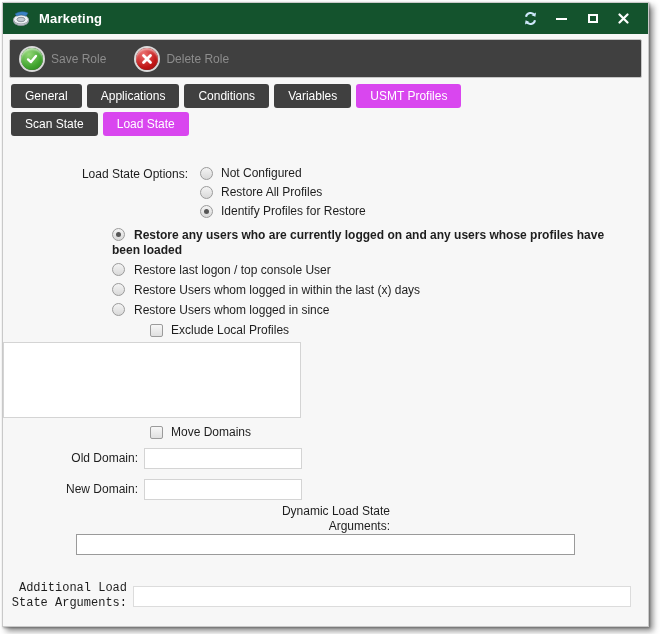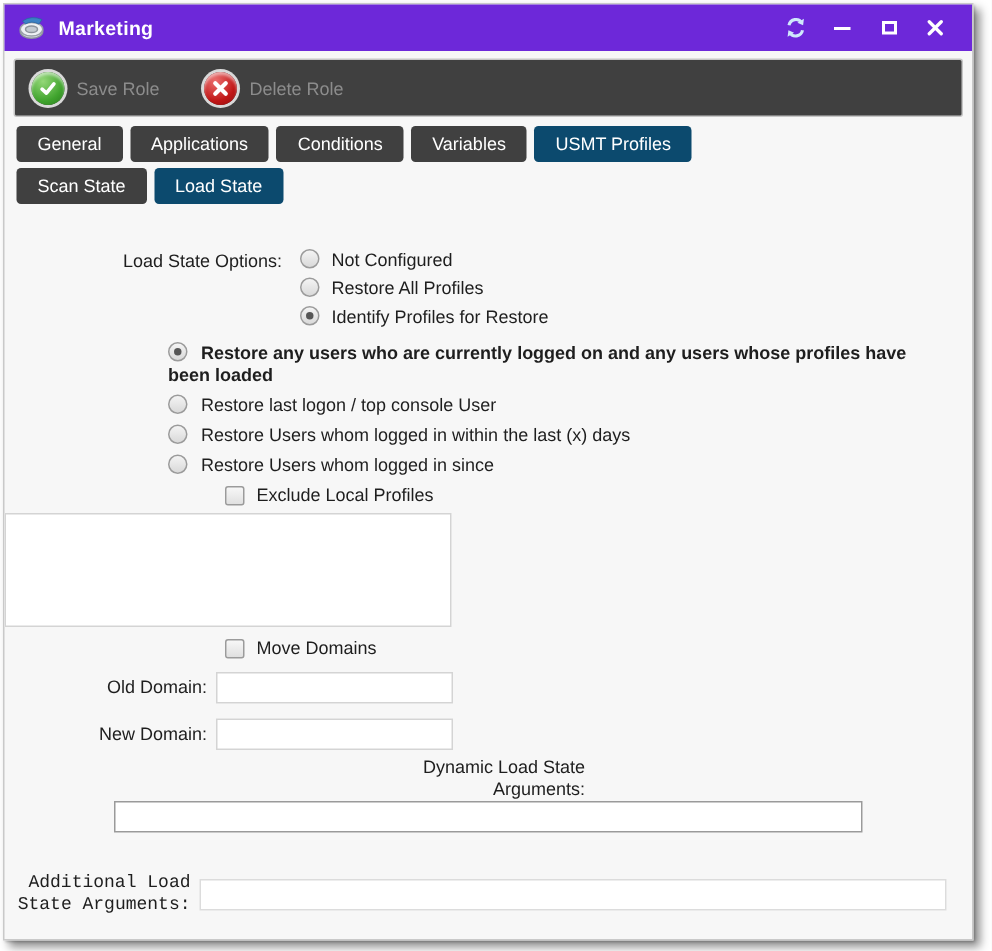--- a/index.html
+++ b/index.html
@@ -6,21 +6,21 @@
   body{
     width:661px;height:634px;overflow:hidden;background:#ffffff;
     font-family:"Liberation Sans", sans-serif;position:relative;
   }
   .window{
     position:absolute;left:2px;top:2px;width:647px;height:625px;
     background:#f7f7f7;border:1px solid #c9c9c9;box-sizing:border-box;
     box-shadow:4px 4px 6px rgba(0,0,0,.45), 1px 1px 2px rgba(0,0,0,.3);
   }
   
-  .titlebar{height:31px;background:#6d28d9;display:flex;align-items:center;padding:0 9px;}
+  .titlebar{height:31px;background:#14532d;display:flex;align-items:center;padding:0 9px;}
   .app-icon{width:19px;height:17px;display:flex;align-items:center;}
   .title{color:#fff;font-weight:bold;font-size:13px;margin-left:8px;letter-spacing:.2px;}
   .win-controls{margin-left:auto;display:flex;align-items:center;}
   .wc{width:31px;height:24px;display:flex;align-items:center;justify-content:center;cursor:pointer;}
   .wc-min i{display:block;width:11px;height:2px;background:#fff;}
   .wc-max i{display:block;width:10px;height:9px;border:2px solid #fff;box-sizing:border-box;}
   
   .toolbar{
     margin:5px 6px 0 6px;height:37px;background:#404040;border:1px solid #c6c6c6;
     border-radius:2px;display:flex;align-items:center;padding:0 11px;gap:30px;
@@ -28,28 +28,28 @@
   .tool-btn{display:flex;align-items:center;gap:8px;color:#8c8c8c;font-size:12px;cursor:pointer;}
   .ticon{width:22px;height:22px;border-radius:50%;flex:none;display:flex;align-items:center;justify-content:center;
     box-shadow:0 0 0 2px #d9d9d9, inset 0 2px 2px rgba(255,255,255,.55);}
   .ticon.green{background:radial-gradient(circle at 35% 28%, #94d878, #3fa32d 62%, #2a7a1e);}
   .ticon.red{background:radial-gradient(circle at 35% 28%, #ec6f6f, #c01616 62%, #8c0e0e);}
   
   .tabs{padding-left:8px;display:flex;gap:5px;}
   .tabs.main-tabs{margin-top:6px;}
   .tabs.sub-tabs{margin-top:4px;}
   .tab{background:#404040;color:#fff;font-size:12px;padding:6px 14px;border-radius:3px;cursor:pointer;line-height:12px;}
-  .tab.active{background:#0c4a6e;}
+  .tab.active{background:#d946ef;}
   
   .form{padding-top:30px;font-size:12px;color:#1e1e1e;}
   .row{display:flex;}
   .lbl{text-align:right;box-sizing:border-box;line-height:15px;}
   .lsrow .lbl{width:197px;padding-right:12px;padding-top:1px;}
   .radio-stack{display:flex;flex-direction:column;gap:5px;}
-  .opt{display:flex;align-items:flex-start;gap:8px;}
+  .opt{display:flex;align-items:flex-end;gap:8px;}
   .radio{width:13px;height:13px;border-radius:50%;border:1px solid #9b9b9b;flex:none;box-sizing:border-box;
     background:linear-gradient(#f4f4f4,#d9d9d9);position:relative;cursor:pointer;}
   .radio.checked::after{content:'';position:absolute;left:3px;top:3px;right:3px;bottom:3px;border-radius:50%;background:#565656;}
   .group2{margin:10px 0 0 109px;width:505px;line-height:15px;}
   .opt2{margin-bottom:5px;}
   .opt2 .radio{display:inline-block;vertical-align:-2px;margin-right:9px;}
   .opt2.bold{font-weight:bold;}
   .chk-row{margin-left:147px;margin-top:3px;display:flex;align-items:center;gap:8px;}
   .checkbox{width:13px;height:13px;border:1px solid #9b9b9b;border-radius:2px;box-sizing:border-box;
     background:linear-gradient(#f7f7f7,#e0e0e0);cursor:pointer;flex:none;}

